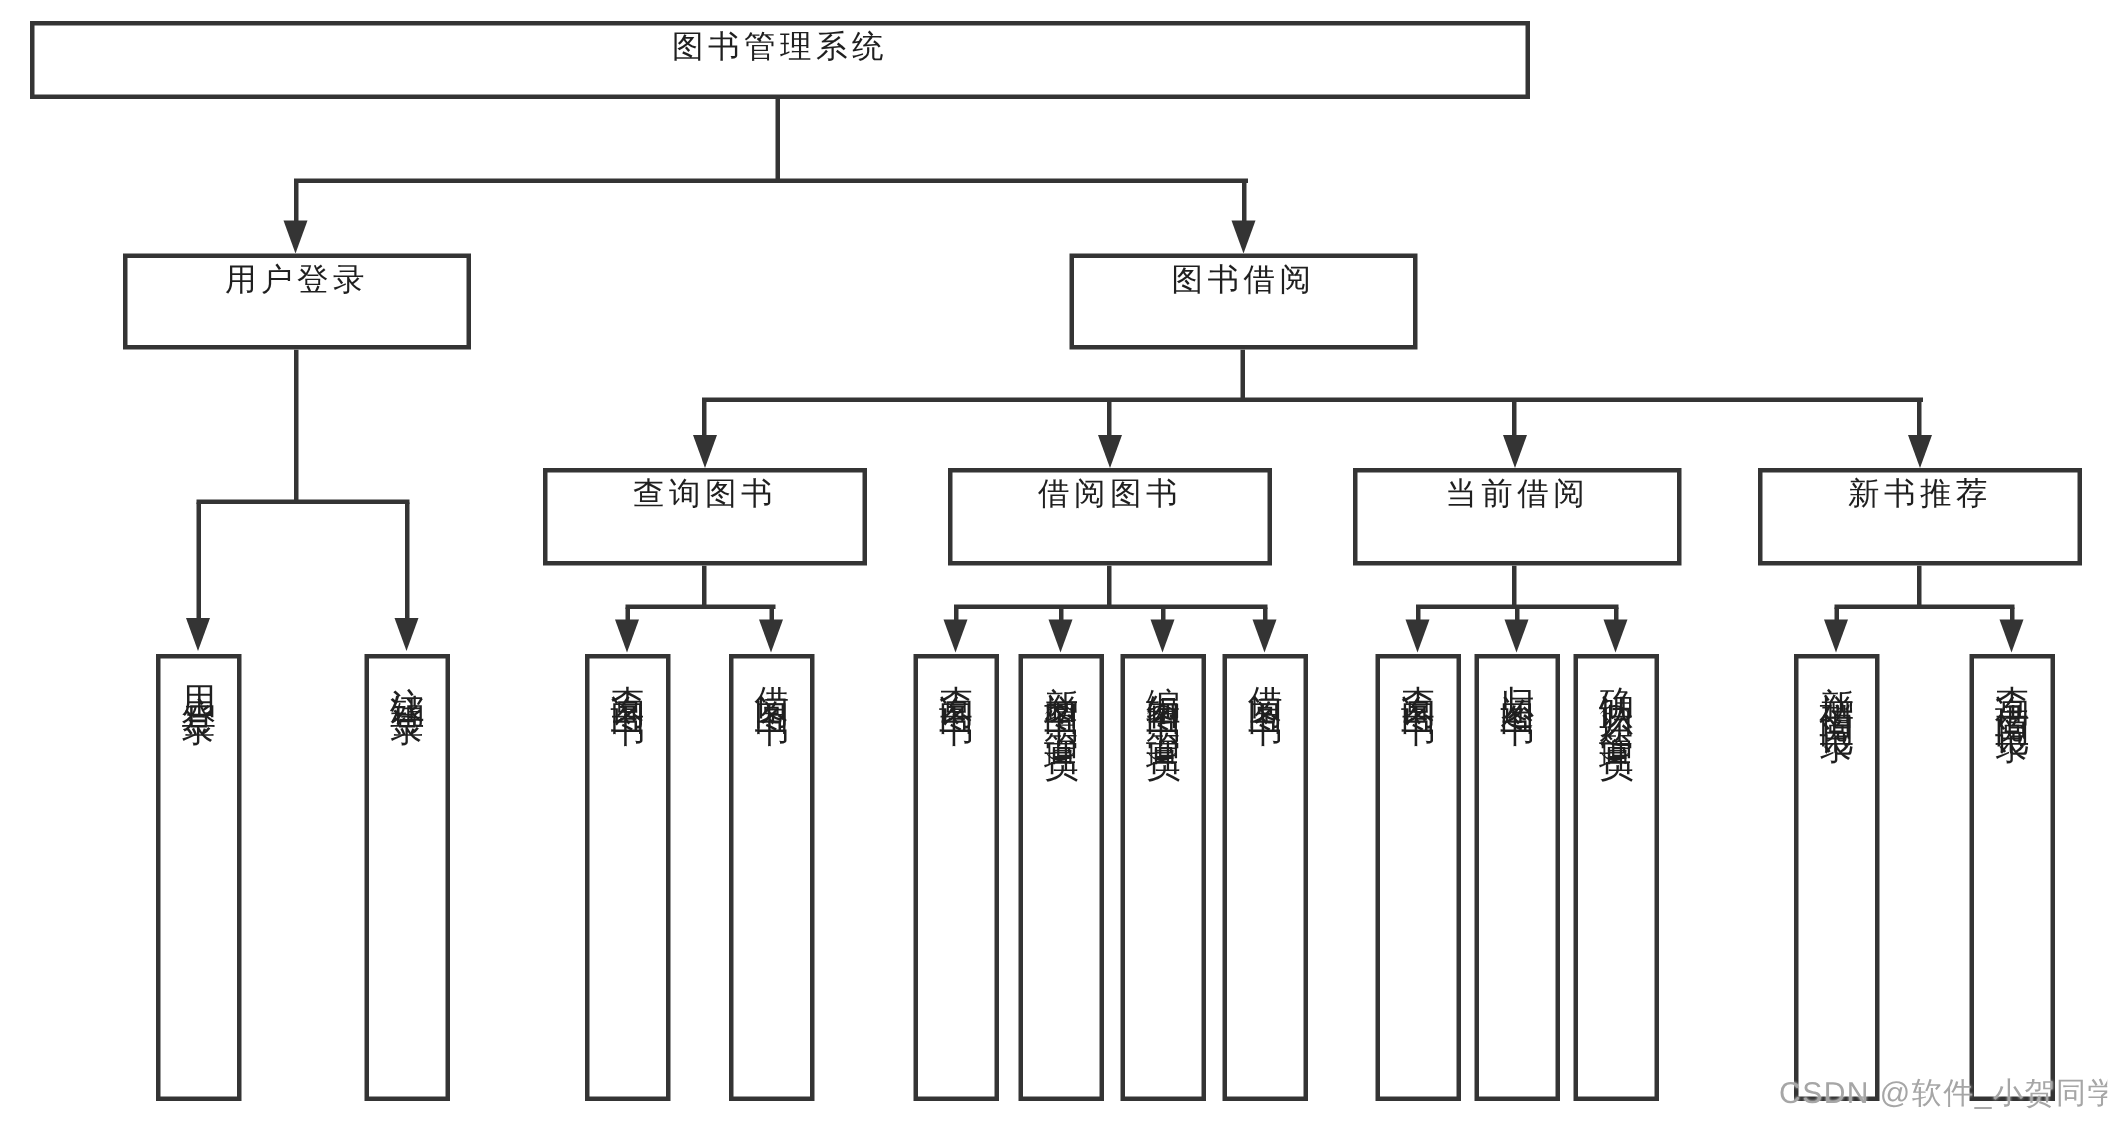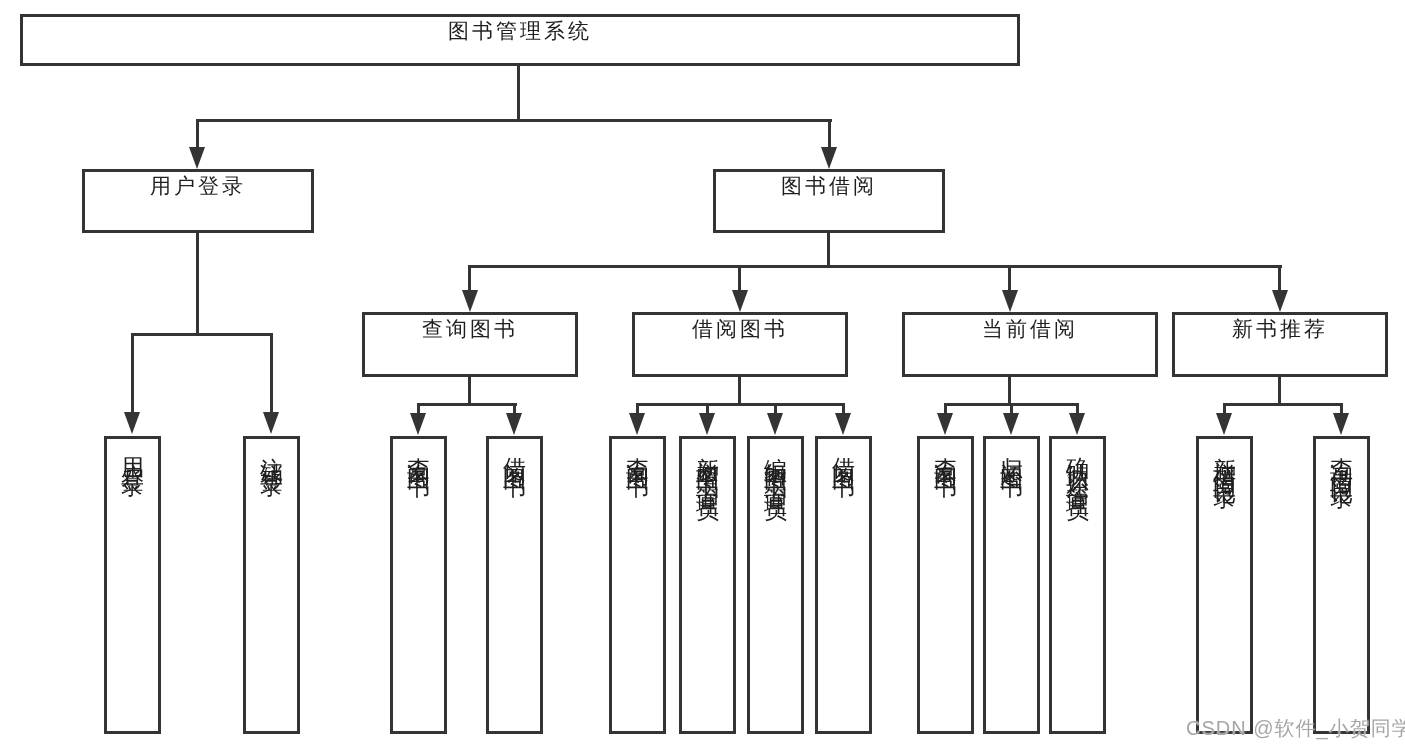--- a/index.html
+++ b/index.html
@@ -144,21 +144,21 @@
   </div>
 
   <div class="node" style="left:362px; top:312px; width:216px; height:65px;">
     <span>查询图书</span>
   </div>
 
   <div class="node" style="left:632px; top:312px; width:216px; height:65px;">
     <span>借阅图书</span>
   </div>
 
-  <div class="node" style="left:902px; top:312px; width:256px; height:65px;font-family:Liberation Serif, serif;">
+  <div class="node" style="left:902px; top:312px; width:219px; height:65px;font-family:Liberation Serif, serif;">
     <span>当前借阅</span>
   </div>
 
   <div class="node" style="left:1172px; top:312px; width:216px; height:65px;">
     <span>新书推荐</span>
   </div>
 
   <div class="leaf" style="left:104px;">
     <span>用户登录</span>
   </div>

